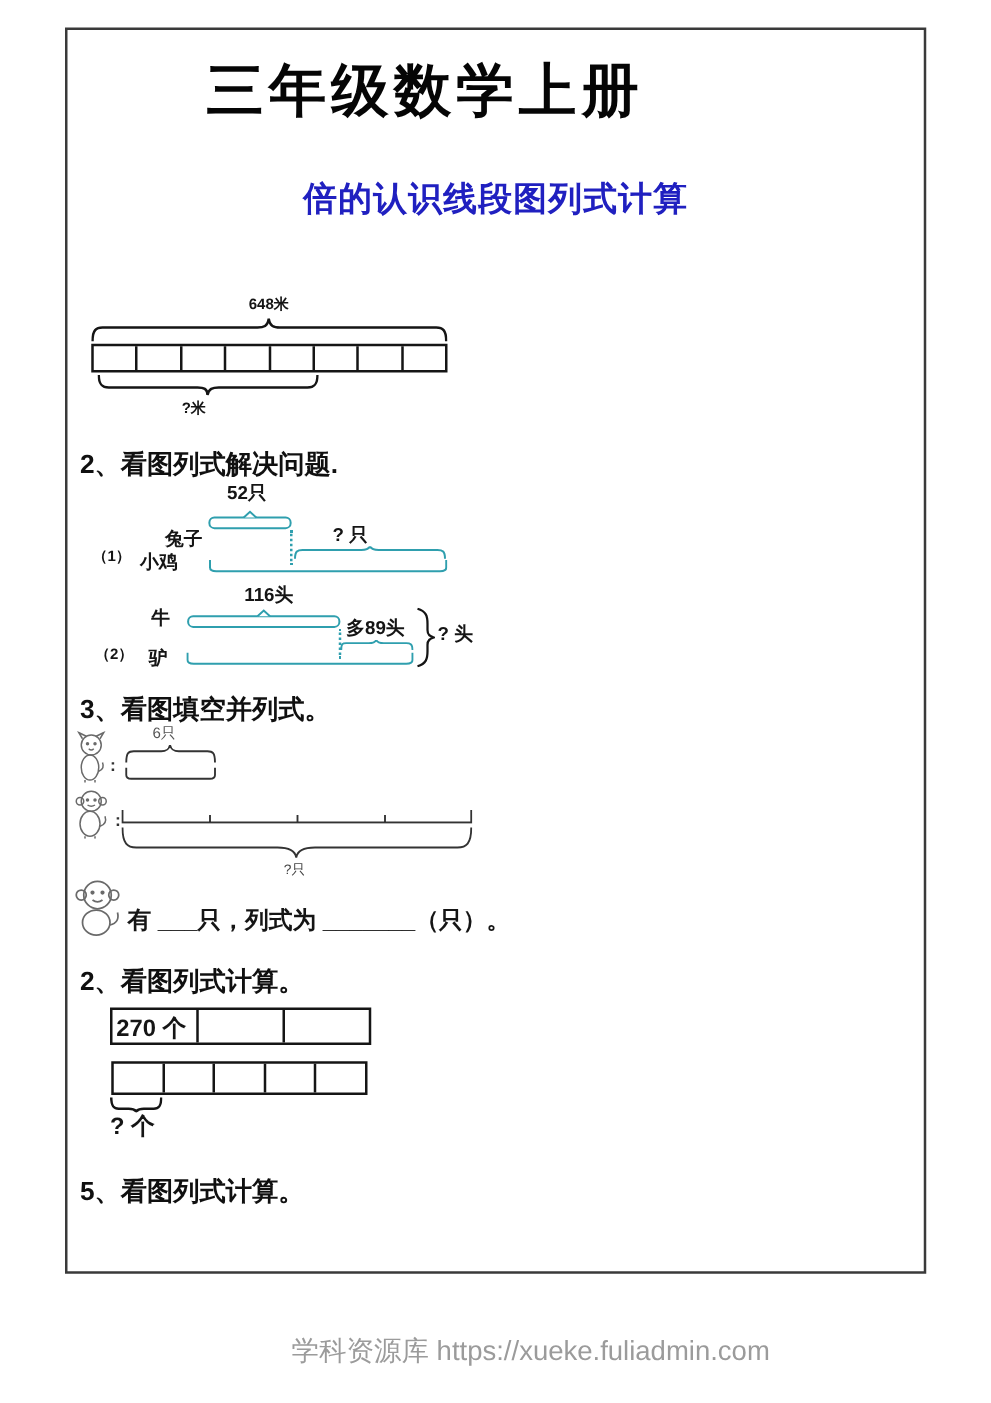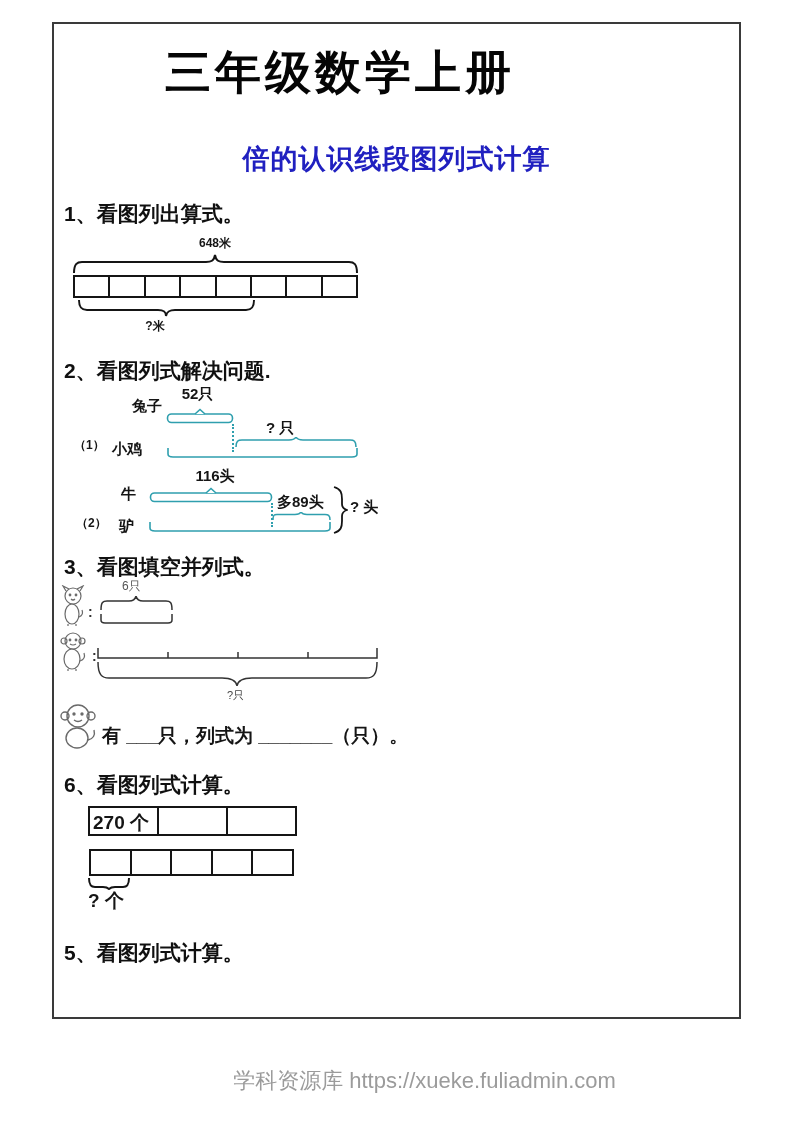--- a/index.html
+++ b/index.html
@@ -29,21 +29,20 @@
 </head>
 <body>
 
 <div class="page">
 
   <div class="abs frame"></div>
 
   <div class="abs title">三年级数学上册</div>
   <div class="abs subtitle">倍的认识线段图列式计算</div>
 
-  <div class="abs heading" style="left:64px;top:200px;">1、看图列出算式。</div>
 
   <div class="abs lbl16" style="left:160px;top:235px;width:110px;text-align:center;">648米</div>
   <svg class="abs" style="left:73px;top:254px;" width="285" height="20">
     <path d="M1,19 C1,10 4,8 9,8 L133,8 C138,8 141,7 142,1 C143,7 146,8 151,8 L276,8 C281,8 284,10 284,19" fill="none" stroke="#151515" stroke-width="2"></path>
   </svg>
 
   <div class="abs cellbar" style="left:73px;top:275px;width:285px;height:23px;">
       <div class="cell"></div>
       <div class="cell"></div>
       <div class="cell"></div>
@@ -55,21 +54,21 @@
     </div>
 
   <svg class="abs" style="left:78px;top:299px;" width="177" height="18">
     <path d="M1,1 C1,9 4,11 9,11 L80,11 C85,11 88,12 88,17 C89,12 92,11 97,11 L168,11 C173,11 176,9 176,1" fill="none" stroke="#151515" stroke-width="2"></path>
   </svg>
   <div class="abs lbl16" style="left:120px;top:318px;width:70px;text-align:center;">?米</div>
 
   <div class="abs heading" style="left:64px;top:357px;">2、看图列式解决问题.</div>
 
   <div class="abs lbl" style="left:160px;top:385px;width:75px;text-align:center;">52只</div>
-  <div class="abs lbl" style="left:132px;top:397px;">兔子</div>
+  <div class="abs lbl" style="left:132px;top:422px;">兔子</div>
   <svg class="abs" style="left:166px;top:408px;" width="68" height="16">
     <rect x="1.5" y="6" width="65" height="8.5" rx="4" fill="none" stroke="#2f9fae" stroke-width="1.6"></rect>
     <path d="M29,6 L34,1.5 L39,6" fill="#ffffff" stroke="#2f9fae" stroke-width="1.6"></path>
   </svg>
   <div class="abs dotted-v" style="left:232px;top:424px;height:28px;"></div>
 
   <div class="abs lbl" style="left:266px;top:419px;">? 只</div>
   <svg class="abs" style="left:235px;top:437px;" width="122" height="11">
     <path d="M1,10 C1,4 3,3 7,3 L54,3 C58,3 60,2 61,0 C62,2 64,3 68,3 L115,3 C119,3 121,4 121,10" fill="none" stroke="#2f9fae" stroke-width="1.6"></path>
   </svg>
@@ -154,21 +153,21 @@
         <circle cx="37" cy="14" r="4"></circle>
       <circle cx="20" cy="12" r="1" fill="#6a6a6a"></circle>
         <circle cx="28" cy="12" r="1" fill="#6a6a6a"></circle>
       <path d="M20,18 Q24,21 28,18"></path>
       <ellipse cx="23" cy="36" rx="11" ry="10"></ellipse>
       <path d="M34,38 Q42,36 40,28"></path>
     </g>
   </svg>
   <div class="abs lbl19" style="left:102px;top:723px;">有 ___只，列式为 _______（只）。</div>
 
-  <div class="abs heading" style="left:64px;top:771px;">6、看图列式计算。</div>
+  <div class="abs heading" style="left:64px;top:771px;">2、看图列式计算。</div>
 
   <div class="abs cellbar" style="left:88px;top:806px;width:209px;height:30px;">
       <div class="cell"></div>
       <div class="cell"></div>
       <div class="cell"></div>
     </div>
   <div class="abs lbl19" style="left:93px;top:810px;text-align:center;">270 个</div>
 
   <div class="abs cellbar" style="left:89px;top:849px;width:205px;height:27px;">
       <div class="cell"></div>

